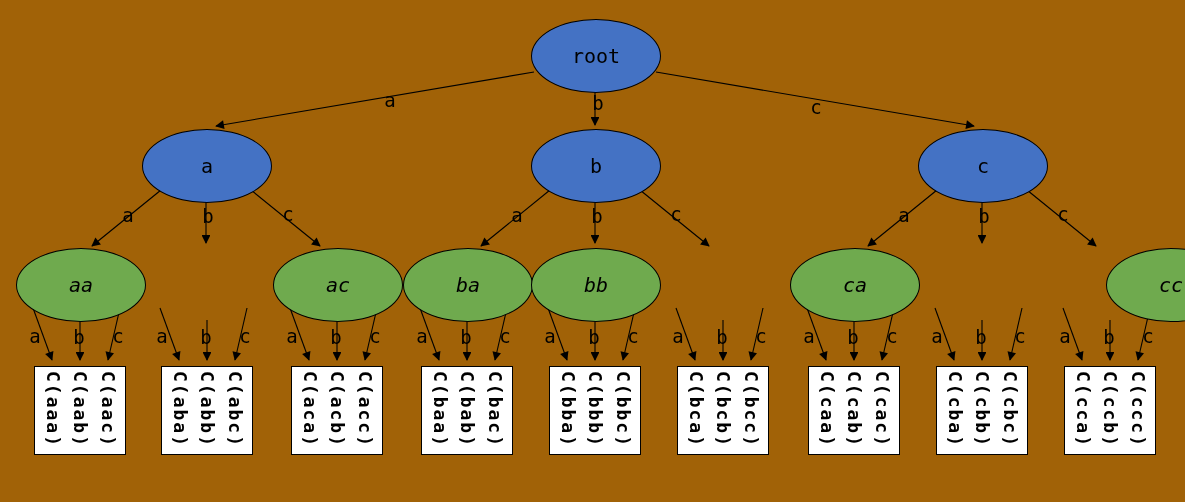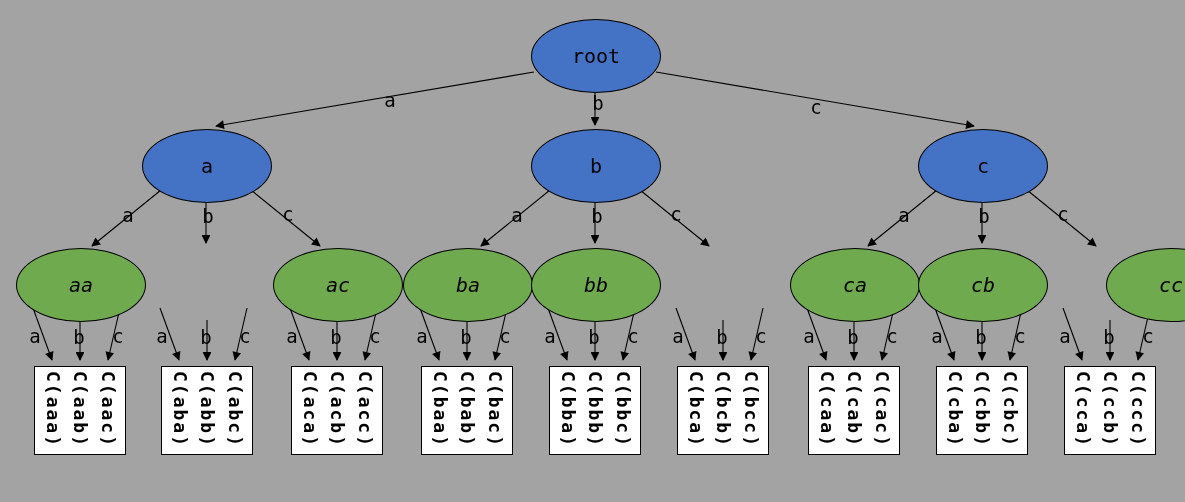--- a/index.html
+++ b/index.html
@@ -1,17 +1,17 @@
 <!DOCTYPE html>
 <html style="--blue_fill: #4472C4; --green_fill: #6FAA4E; --edge_color: #000000; --node_border: #000000; --box_border: #000000;"><head>
 <meta charset="utf-8">
 <style>
   html,body { margin:0; padding:0; background:#ffffff; }
   .canvas {
-    position:relative; width:1185px; height:502px; background:#a3a3a3;
+    position:relative; width:1185px; height:502px; background:#a16207;
     font-family:"DejaVu Sans Mono", monospace; color:#000;
     overflow:hidden;
   }
   svg.edges { position:absolute; left:0; top:0; }
   svg.edges path { stroke:var(--edge_color,#000); stroke-width:1.1; fill:none; }
   .node {
     position:absolute; width:128px; height:72px; border-radius:50%;
     border:1.4px solid var(--node_border,#000);
     display:flex; align-items:center; justify-content:center;
     font-size:20px; line-height:1;
@@ -102,21 +102,20 @@
   <div class="node blue" style="left:531px;top:19px">root</div>
   <div class="node blue" style="left:142px;top:129px">a</div>
   <div class="node blue" style="left:531px;top:129px">b</div>
   <div class="node blue" style="left:918px;top:129px">c</div>
 
   <div class="node green" style="left:16px;top:248px">aa</div>
   <div class="node green" style="left:273px;top:248px">ac</div>
   <div class="node green" style="left:403px;top:248px">ba</div>
   <div class="node green" style="left:531px;top:248px">bb</div>
   <div class="node green" style="left:790px;top:248px">ca</div>
-  <div class="node green" style="left:918px;top:248px">cb</div>
   <div class="node green" style="left:1106px;top:248px">cc</div>
 
   <div class="elabel" style="left:390px;top:100px">a</div>
   <div class="elabel" style="left:598px;top:103px">b</div>
   <div class="elabel" style="left:816px;top:107px">c</div>
 
   <div class="elabel" style="left:128px;top:215px">a</div>
   <div class="elabel" style="left:208px;top:216px">b</div>
   <div class="elabel" style="left:288px;top:214px">c</div>
   <div class="elabel" style="left:517px;top:215px">a</div>

